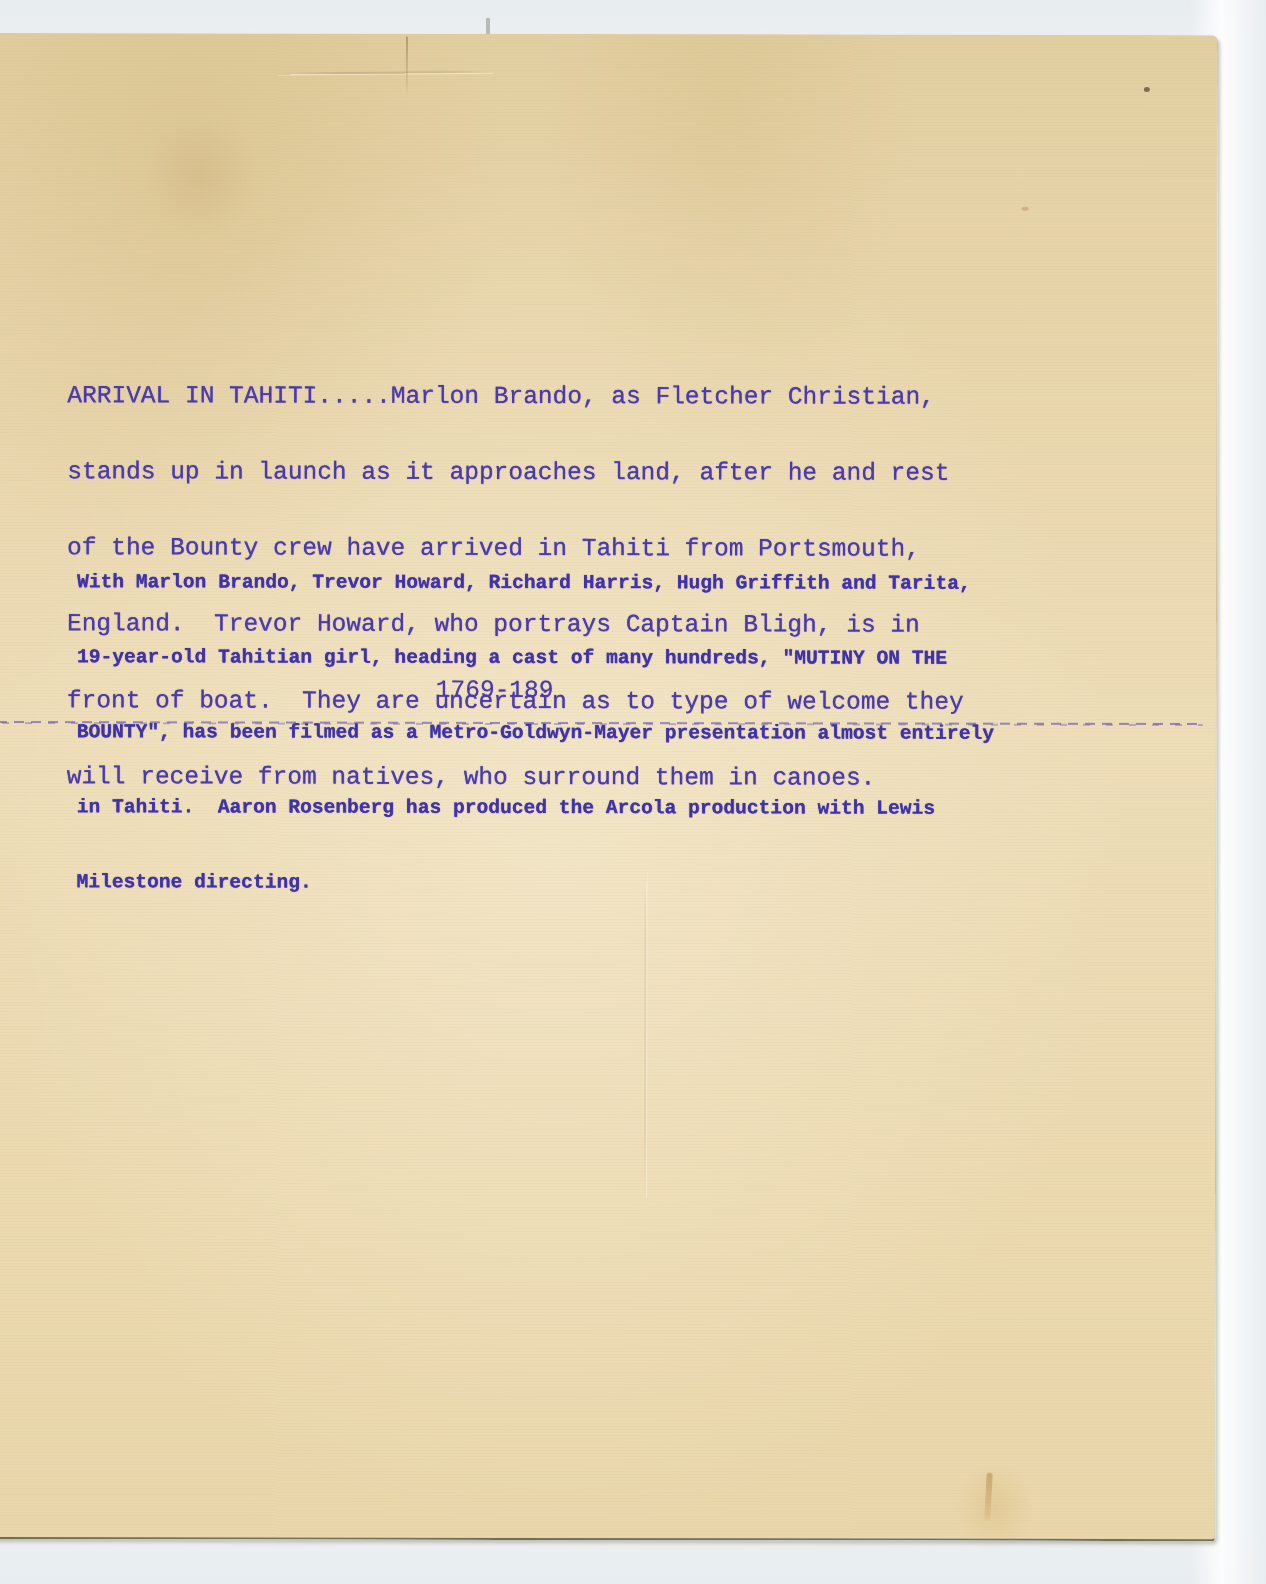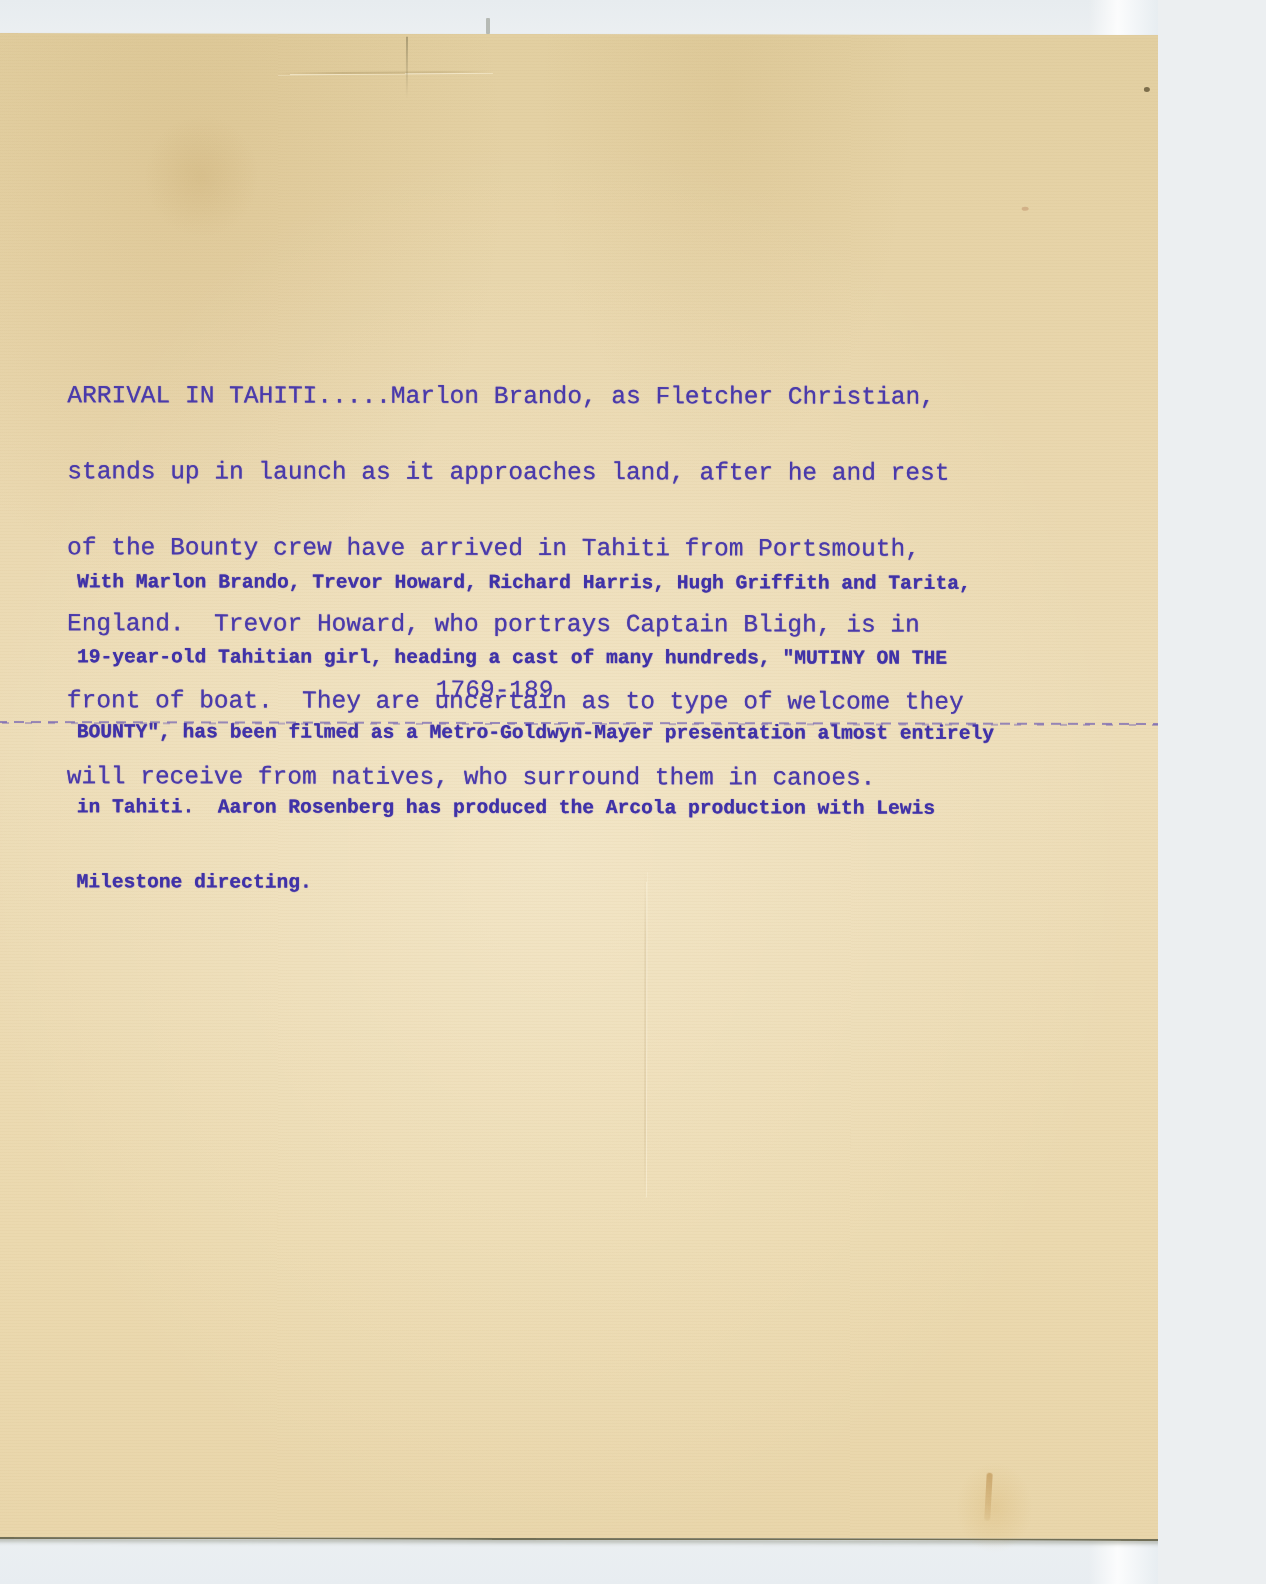--- a/index.html
+++ b/index.html
@@ -6,21 +6,21 @@
     --bg:#eceff1; --paper:#e9d7ad; --ink:#4a3aab; --ink-bold:#4032a8; --tear:#5644b2;
   }
   *{margin:0;padding:0;box-sizing:border-box;}
   html,body{width:1266px;height:1584px;}
   body{
     font-family:"Liberation Mono","DejaVu Sans Mono",monospace;
     background:var(--bg);
     overflow:hidden;
   }
   .scan{
-    position:relative;width:1158px;height:1584px;
+    position:relative;width:1266px;height:1584px;
     background:
       linear-gradient(90deg, rgba(255,255,255,0) 0 94%, rgba(255,255,255,.85) 96.5%, rgba(231,237,241,.9) 100%),
       linear-gradient(180deg,#e7ecef 0,#edf0f2 3%,#ecf0f2 96%,#e8edf1 100%);
     overflow:hidden;
   }
   .scan-tab{
     position:absolute;left:486px;top:18px;width:4px;height:16px;
     background:#b6bab5;border-radius:1px;
   }
   .paper{

